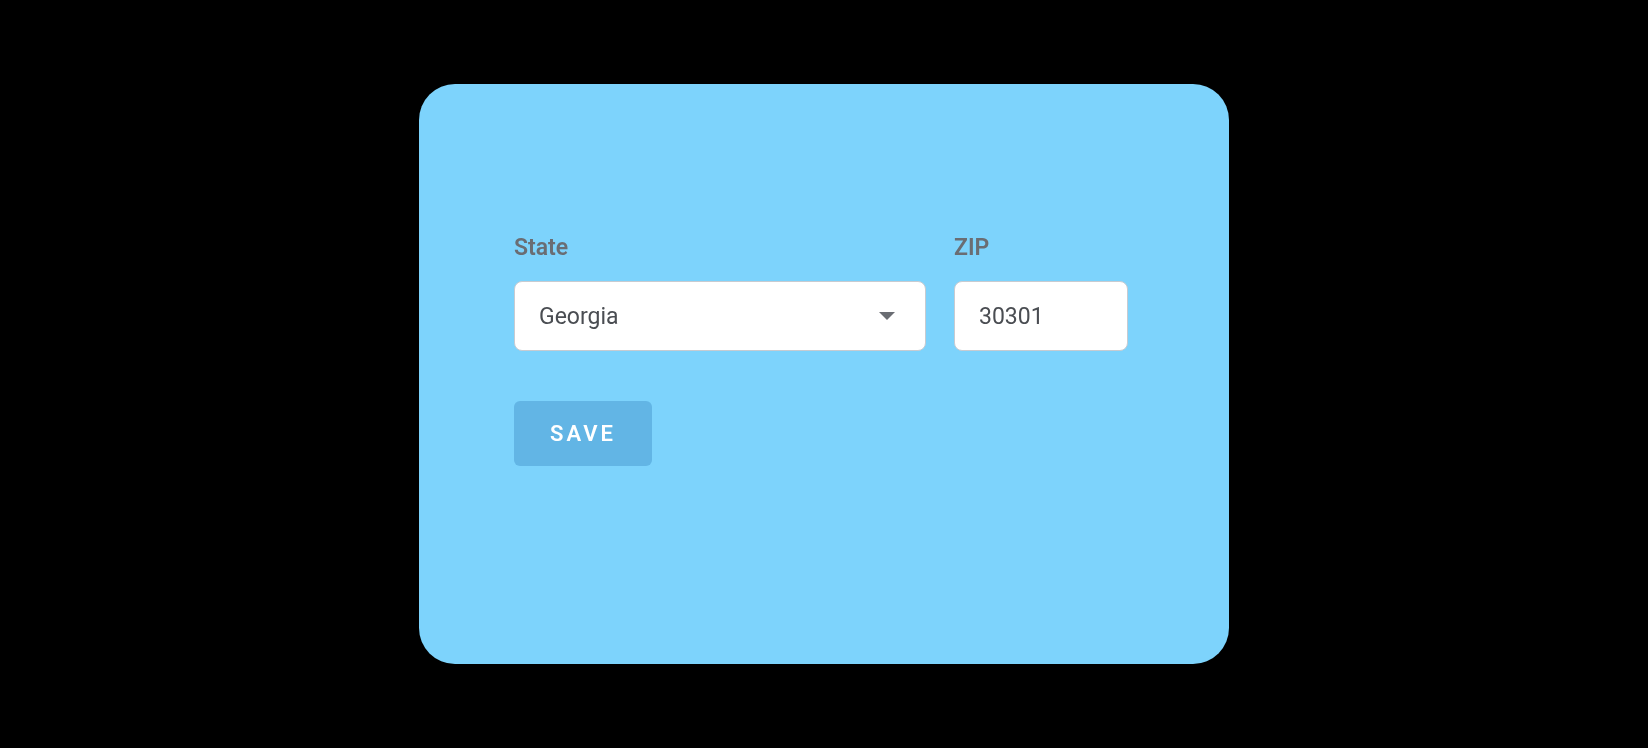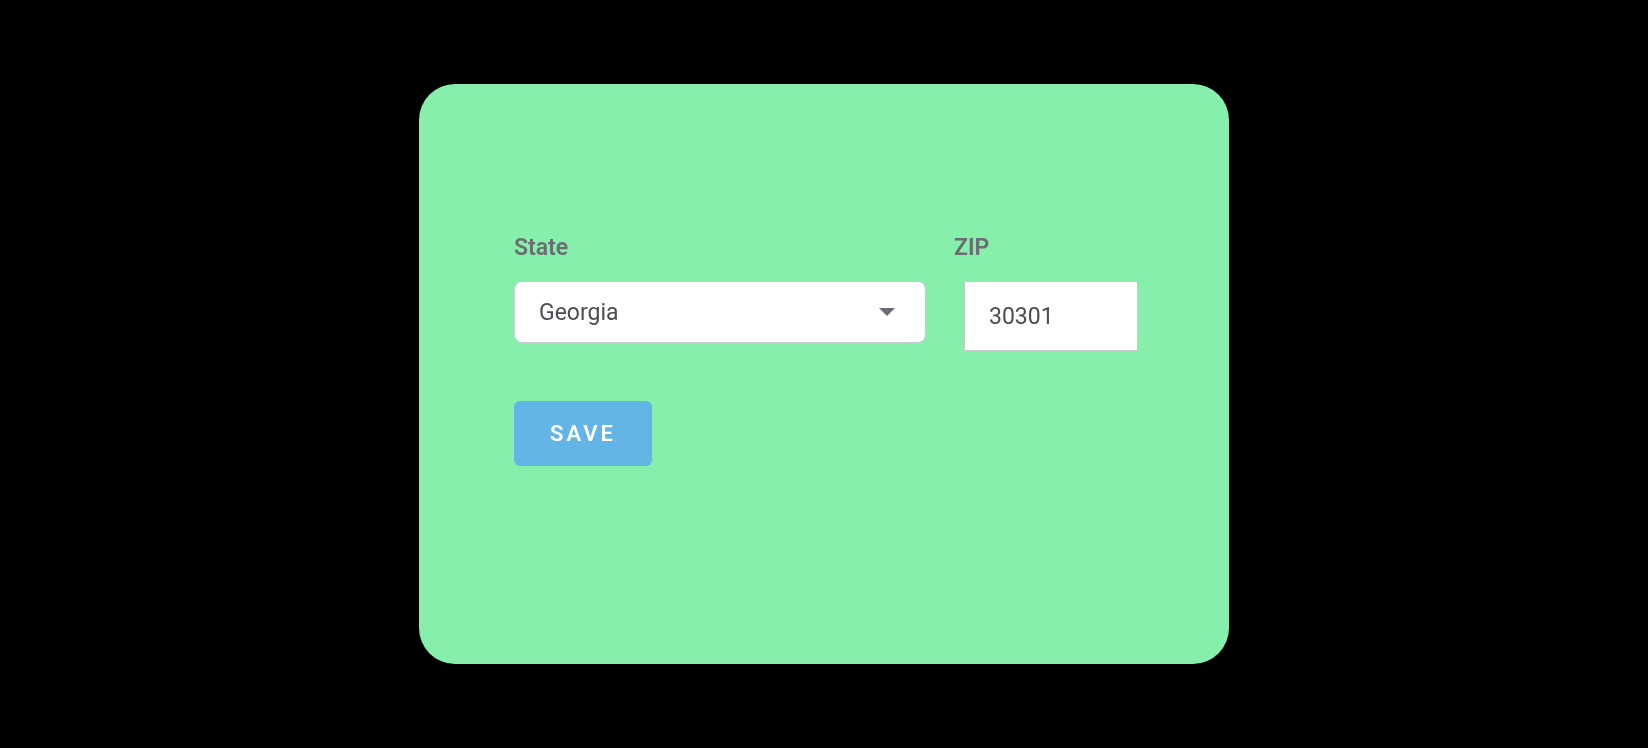--- a/index.html
+++ b/index.html
@@ -13,21 +13,21 @@
       background: #000000;
       font-family: -apple-system, BlinkMacSystemFont, "Segoe UI", Roboto, Helvetica, Arial, sans-serif;
       display: flex;
       align-items: center;
       justify-content: center;
       overflow: hidden;
     }
     .card {
       width: 810px;
       height: 580px;
-      background: #86efac;
+      background: #7dd3fc;
       border-radius: 36px;
       box-shadow: 0 30px 60px rgba(0,0,0,0.55), 0 12px 24px rgba(0,0,0,0.35);
       padding: 150px 95px 80px 95px;
       position: relative;
     }
     .row {
       display: flex;
       gap: 28px;
     }
     .field-state {
@@ -41,21 +41,21 @@
     .label {
       font-size: 23px;
       font-weight: 600;
       color: #6a6d73;
       margin-bottom: 20px;
       display: block;
     }
     .select-box {
       position: relative;
       width: 100%;
-      height: 62px;
+      height: 70px;
       border: 1px solid #c7cbd1;
       border-radius: 8px;
       display: flex;
       align-items: center;
       padding: 0 24px;
       cursor: pointer;
       background: #ffffff;
     }
     .select-value {
       font-size: 23px;
@@ -68,28 +68,27 @@
       height: 0;
       border-left: 8px solid transparent;
       border-right: 8px solid transparent;
       border-top: 8px solid #6a6d73;
       margin-right: 6px;
     }
     .text-input {
       width: 100%;
       height: 70px;
       border: 1px solid #c7cbd1;
-      border-radius: 0;
+      border-radius: 8px;
       padding: 0 24px;
       font-size: 23px;
       color: #4a4d52;
       font-family: inherit;
       background: #ffffff;
       outline: none;
-      margin-left: 10px;
     }
     .save-btn {
       margin-top: 50px;
       background: #62b5e5;
       color: #ffffff;
       border: none;
       border-radius: 6px;
       padding: 20px 36px;
       font-size: 22px;
       font-weight: 600;

